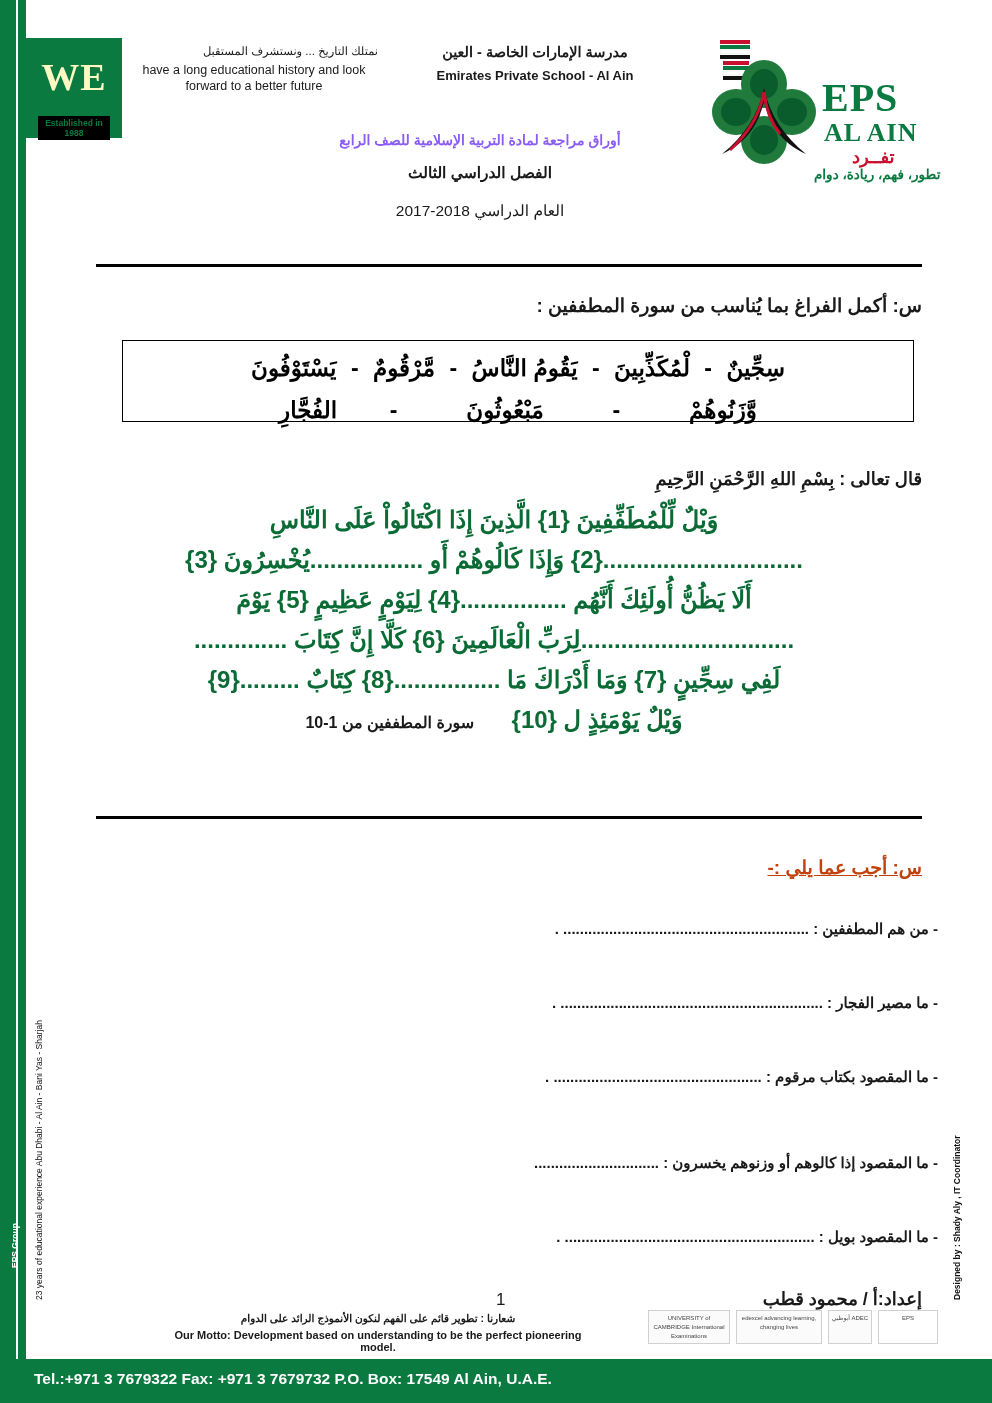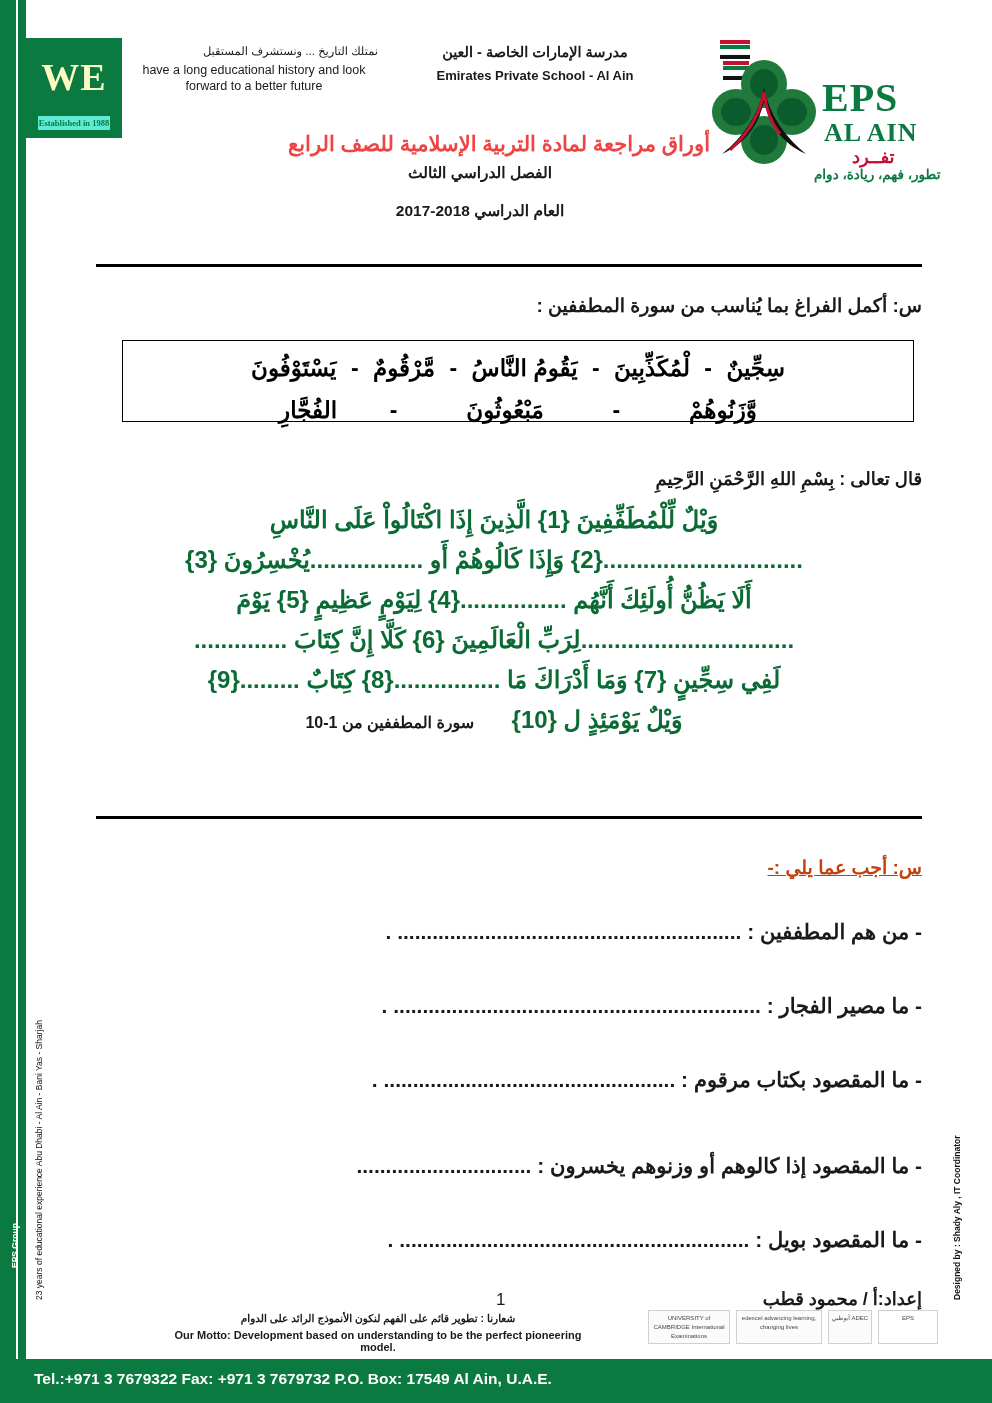--- a/index.html
+++ b/index.html
@@ -76,26 +76,25 @@
     font-family: "Liberation Serif", serif;
     font-weight: bold;
     font-size: 38px;
     letter-spacing: 1px;
     line-height: 78px;
     color: #fef9c3;
   }
   .we-logo .we-est {
     font-size: 8.5px;
     font-weight: bold;
-    background: #5eead4;
+    background: #000000;
     color: #0b7a41;
     margin: 0 12px;
     padding: 2px 0;
     direction: ltr;
-    font-family: Liberation Serif, serif;
   }
   .we-motto-ar {
     position: absolute;
     left: 128px; top: 44px;
     width: 250px;
     font-size: 11.5px;
     color: #1a1a1a;
     text-align: right;
     direction: rtl;
   }
@@ -179,42 +178,43 @@
     font-size: 13.5px;
     font-weight: bold;
     color: #0b7a41;
     direction: rtl;
   }
   
   .doc-title {
     position: absolute;
     left: 250px; top: 132px;
     width: 460px;
-    font-size: 21px;
-    font-weight: bold;
-    color: #ef4444;
+    text-align: center;
+    font-size: 14px;
+    font-weight: bold;
+    color: #8b5cf6;
     direction: rtl;
   }
   .doc-sub1 {
     position: absolute;
     left: 250px; top: 164px;
     width: 460px;
     text-align: center;
     font-size: 15.5px;
     font-weight: bold;
     color: #1a1a1a;
     direction: rtl;
   }
   .doc-sub2 {
     position: absolute;
     left: 250px; top: 202px;
     width: 460px;
     text-align: center;
     font-size: 15.5px;
-    font-weight: bold;
+    font-weight: normal;
     color: #1a1a1a;
     direction: rtl;
   }
   
   .rule {
     position: absolute;
     left: 96px;
     width: 826px;
     height: 3px;
     background: #000000;
@@ -272,24 +272,24 @@
     position: absolute;
     right: 70px; top: 856px;
     font-size: 19px;
     font-weight: bold;
     color: #c2410c;
     direction: rtl;
     text-decoration: underline;
   }
   .qitem {
     position: absolute;
-    right: 70px;
+    right: 54px;
     width: 830px;
     direction: rtl;
-    font-size: 21px;
+    font-size: 15px;
     font-weight: bold;
     color: #1a1a1a;
     white-space: nowrap;
   }
   .qitem .dots {
     font-weight: bold;
     letter-spacing: 2px;
   }
   .prep {
     position: absolute;

